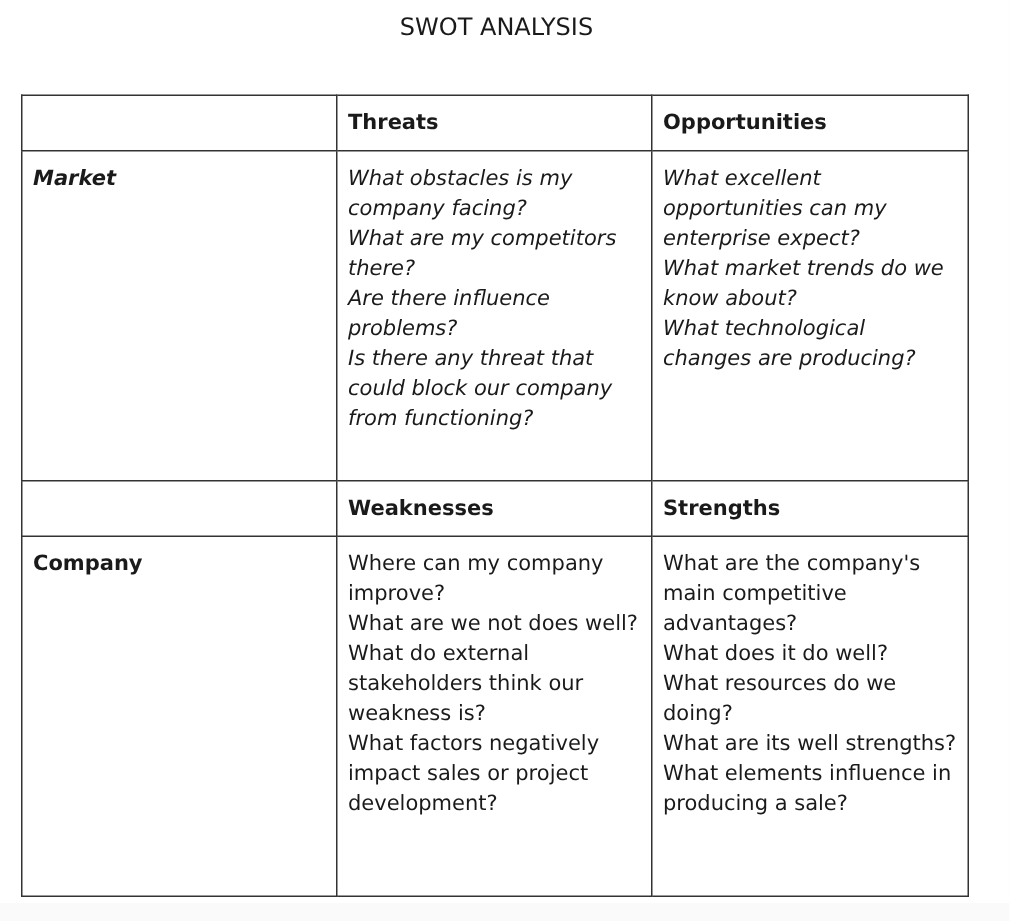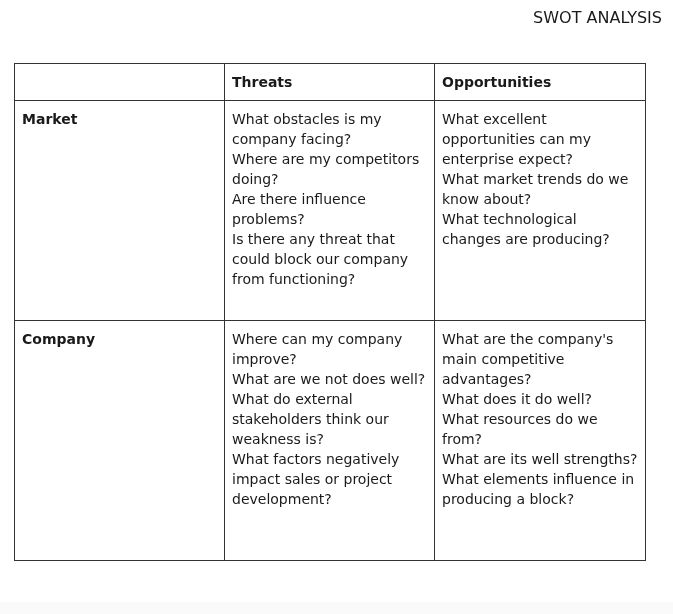--- a/index.html
+++ b/index.html
@@ -10,42 +10,42 @@
       color: #1a1a1a;
       position: relative;
       overflow: hidden;
     }
     .page {
       position: absolute; left: 0; top: 0; width: 673px; height: 602px;
       background: #ffffff;
     }
     .title {
       position: absolute; top: 8px; left: 0; width: 662px;
-      text-align: right;
+      text-align: center;
       font-size: 16px; font-weight: 500;
       letter-spacing: 0px;
     }
     table.swot {
       position: absolute; left: 14px; top: 63px;
       width: 631px;
       border-collapse: collapse;
       table-layout: fixed;
       font-size: 14px;
     }
     table.swot td {
       border: 1.3px solid #333;
       vertical-align: top;
       padding: 8px 7px 8px 7px;
       line-height: 20px;
     }
     col.c1 { width: 210px; }
     col.c2 { width: 210px; }
     col.c3 { width: 211px; }
     tr.hdr td { height: 19px; font-weight: bold; }
-    tr.body1 td { height: 203px; }
+    tr.body1 td { height: 203px; font-style: italic; }
     tr.body2 td { height: 223px; }
     .rowlabel { font-weight: bold; }
     .q { display: block; }
   </style>
 </head>
 <body>
 
 <div class="page">
   <div class="title">SWOT ANALYSIS</div>
 
@@ -58,41 +58,46 @@
     <tbody>
         <tr class="hdr">
       <td></td>
       <td>Threats</td>
       <td>Opportunities</td>
     </tr>
     <tr class="body1">
       <td class="rowlabel">Market</td>
       <td>
         <span class="q">What obstacles is my company facing?</span>
-        <span class="q">Where are my competitors doing?</span>
+        <span class="q">What are my competitors there?</span>
         <span class="q">Are there influence problems?</span>
         <span class="q">Is there any threat that could block our company from functioning?</span>
       </td>
       <td>
         <span class="q">What excellent opportunities can my enterprise expect?</span>
         <span class="q">What market trends do we know about?</span>
         <span class="q">What technological changes are producing?</span>
       </td>
+    </tr>
+    <tr class="hdr">
+      <td></td>
+      <td>Weaknesses</td>
+      <td>Strengths</td>
     </tr>
     <tr class="body2">
       <td class="rowlabel">Company</td>
       <td>
         <span class="q">Where can my company improve?</span>
         <span class="q">What are we not does well?</span>
         <span class="q">What do external stakeholders think our weakness is?</span>
         <span class="q">What factors negatively impact sales or project development?</span>
       </td>
       <td>
         <span class="q">What are the company's main competitive advantages?</span>
         <span class="q">What does it do well?</span>
-        <span class="q">What resources do we from?</span>
+        <span class="q">What resources do we doing?</span>
         <span class="q">What are its well strengths?</span>
-        <span class="q">What elements influence in producing a block?</span>
+        <span class="q">What elements influence in producing a sale?</span>
       </td>
     </tr>
   </tbody>
     </table>
 </div>
 
 </body></html>

